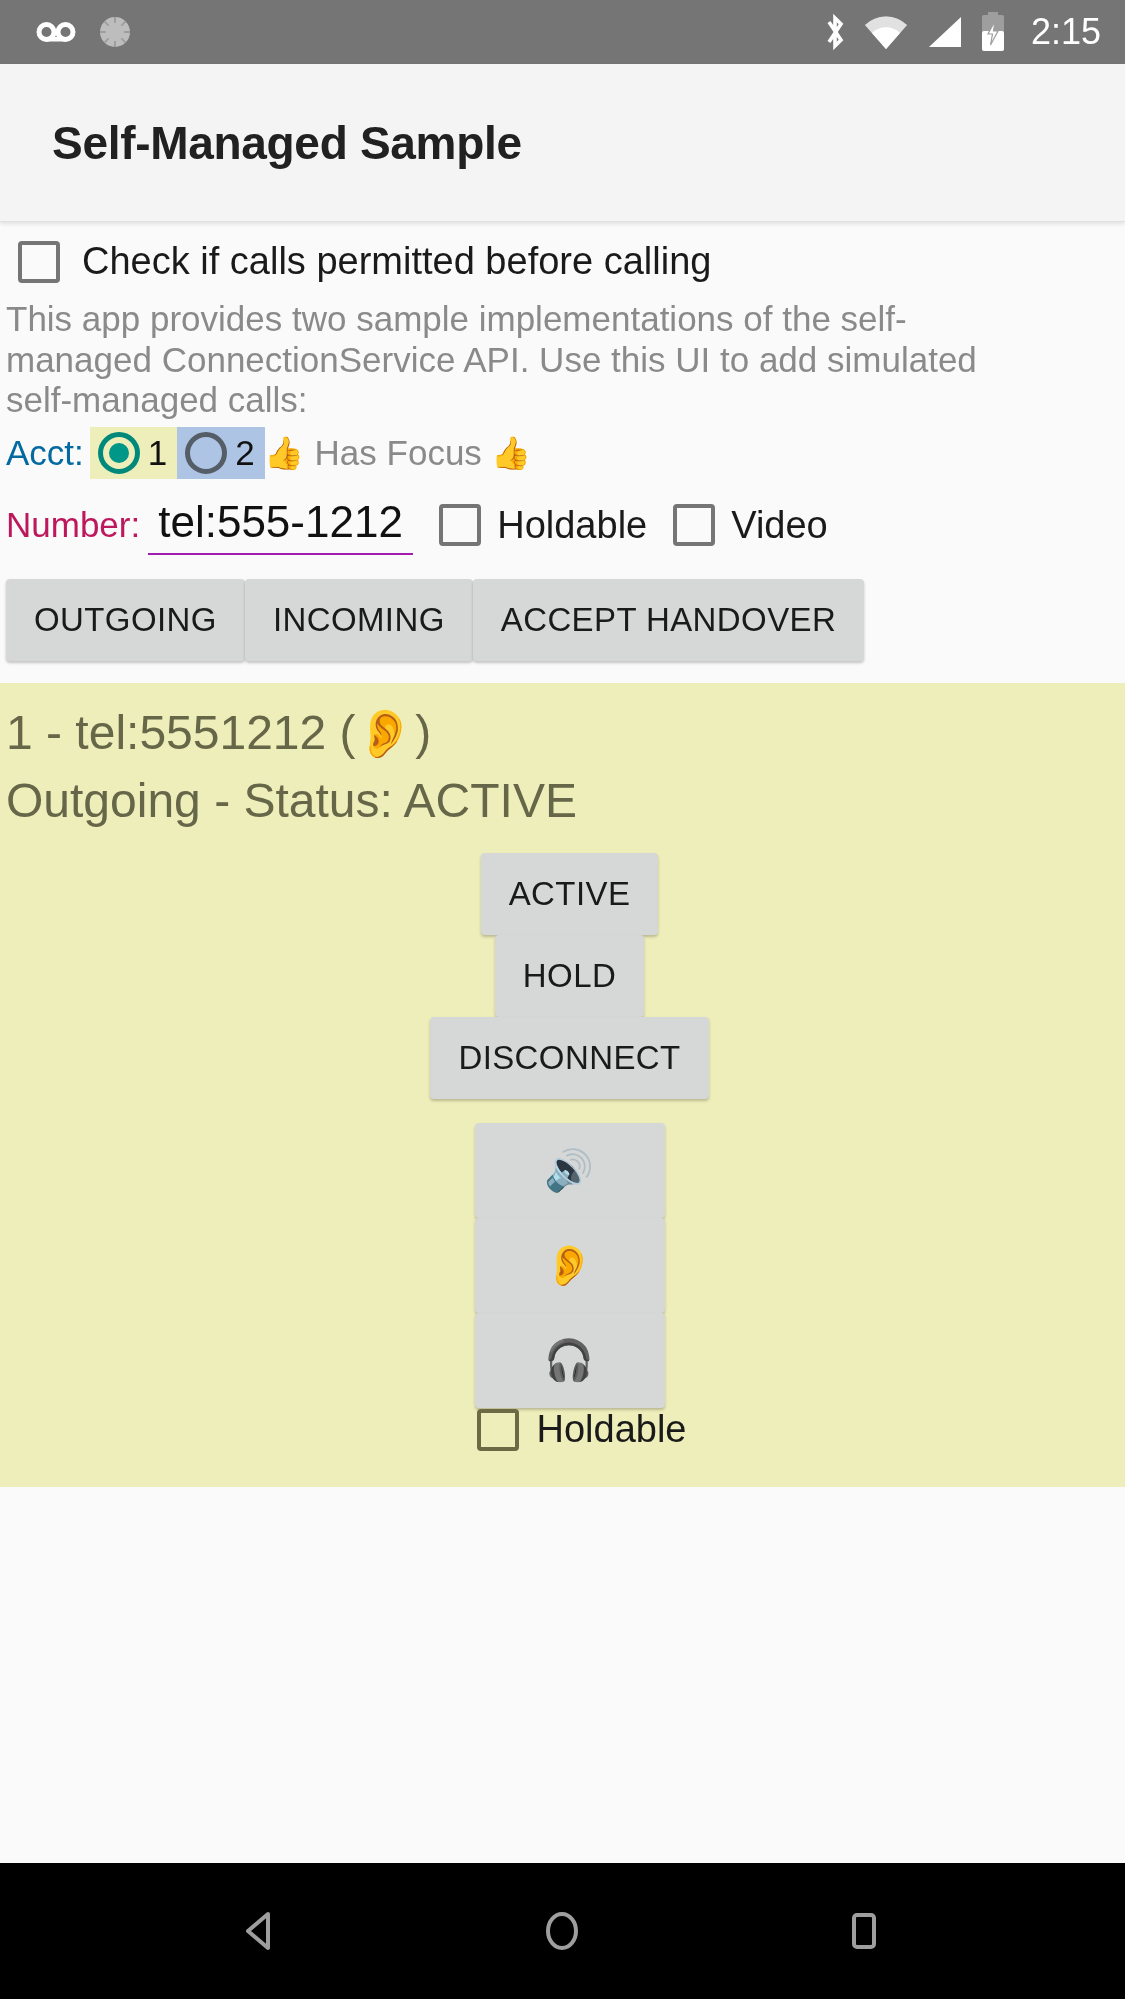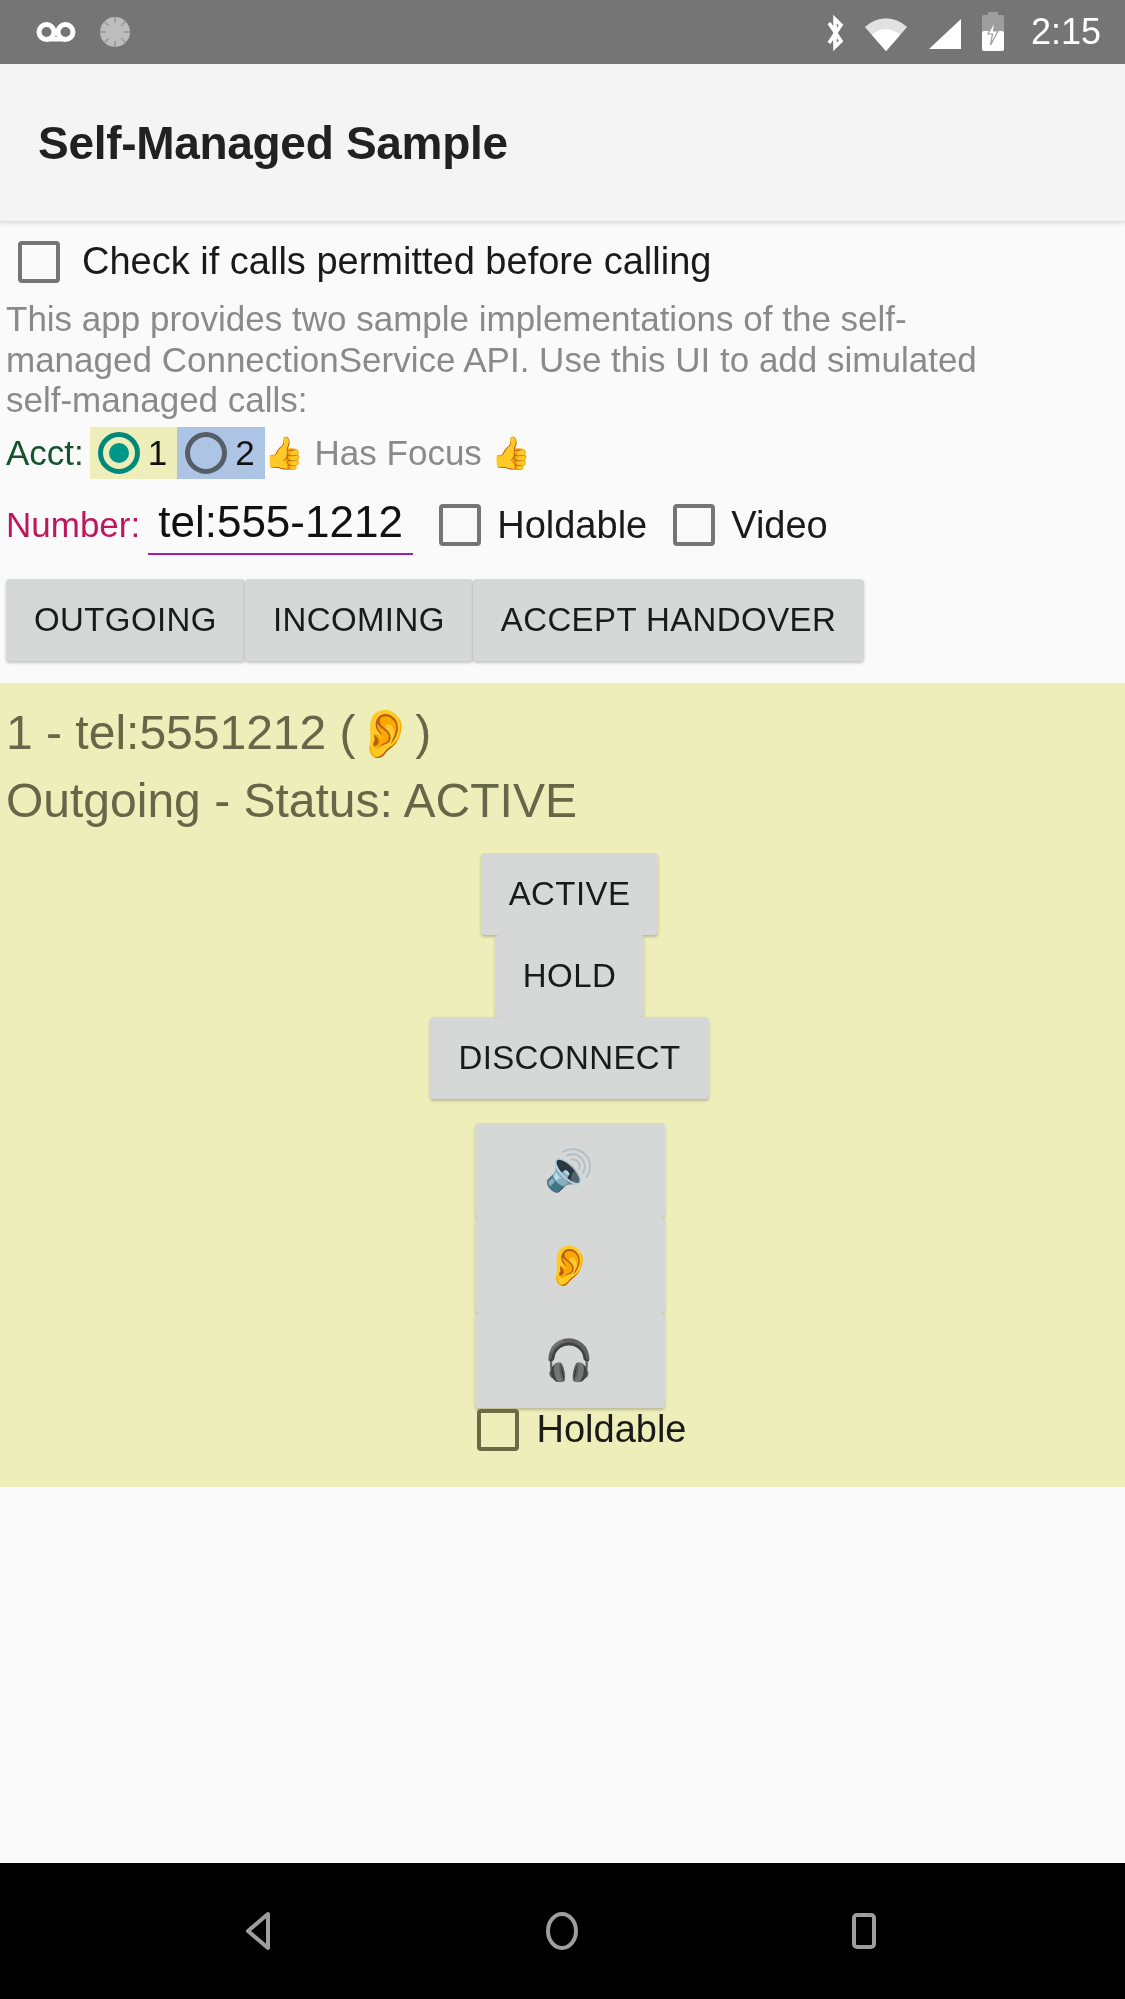--- a/index.html
+++ b/index.html
@@ -24,37 +24,37 @@
   
   .status-bar {
     height: 64px;
     background: #757575;
     display: flex;
     align-items: center;
     padding: 0 24px 0 36px;
     flex: 0 0 auto;
   }
   .status-left { display: flex; align-items: center; gap: 18px; }
-  .status-right { display: flex; align-items: flex-end; gap: 14px; margin-left: auto; }
+  .status-right { display: flex; align-items: center; gap: 14px; margin-left: auto; }
   .status-icon { display: inline-flex; align-items: center; justify-content: center; }
   .status-clock {
     color: #ffffff;
     font-size: 36px;
     letter-spacing: 0px;
     margin-left: 10px;
     font-family: "Liberation Sans", sans-serif;
   }
 
   
   .app-bar {
     height: 158px;
     background: #f4f4f4;
     display: flex;
     align-items: center;
-    padding-left: 38px;
+    padding-left: 52px;
     border-bottom: 1px solid #e0e0e0;
     box-shadow: 0 2px 4px rgba(0,0,0,0.10);
     flex: 0 0 auto;
     z-index: 5;
   }
   .app-title {
     font-size: 46px;
     font-weight: bold;
     color: #212121;
     letter-spacing: -0.3px;
@@ -99,21 +99,21 @@
     max-width: 1000px;
   }
 
   
   .acct-row {
     padding: 6px 0 0 6px;
     gap: 0;
   }
   .acct-label {
     font-size: 35px;
-    color: #14532d;
+    color: #0369a1;
     margin-right: 6px;
   }
   .radio-chip {
     display: inline-flex;
     align-items: center;
     gap: 8px;
     padding: 2px 10px 2px 8px;
     height: 52px;
   }
   .radio-chip.sel   { background: #eeeebb; }

